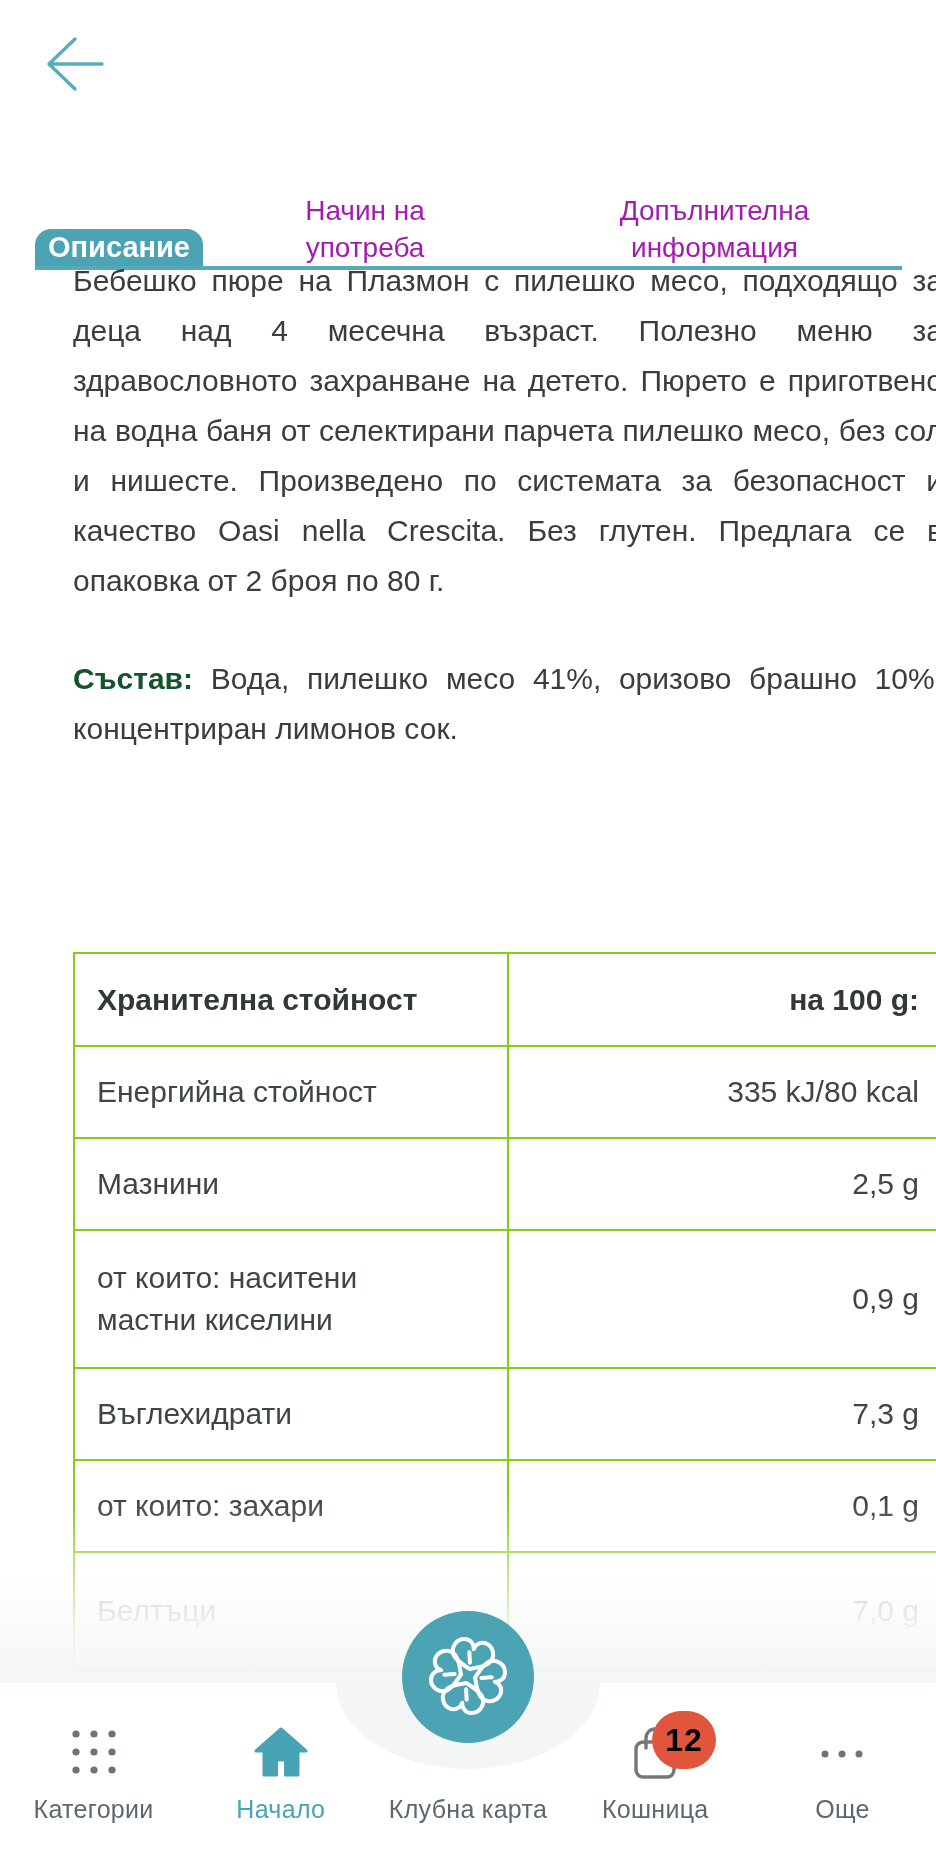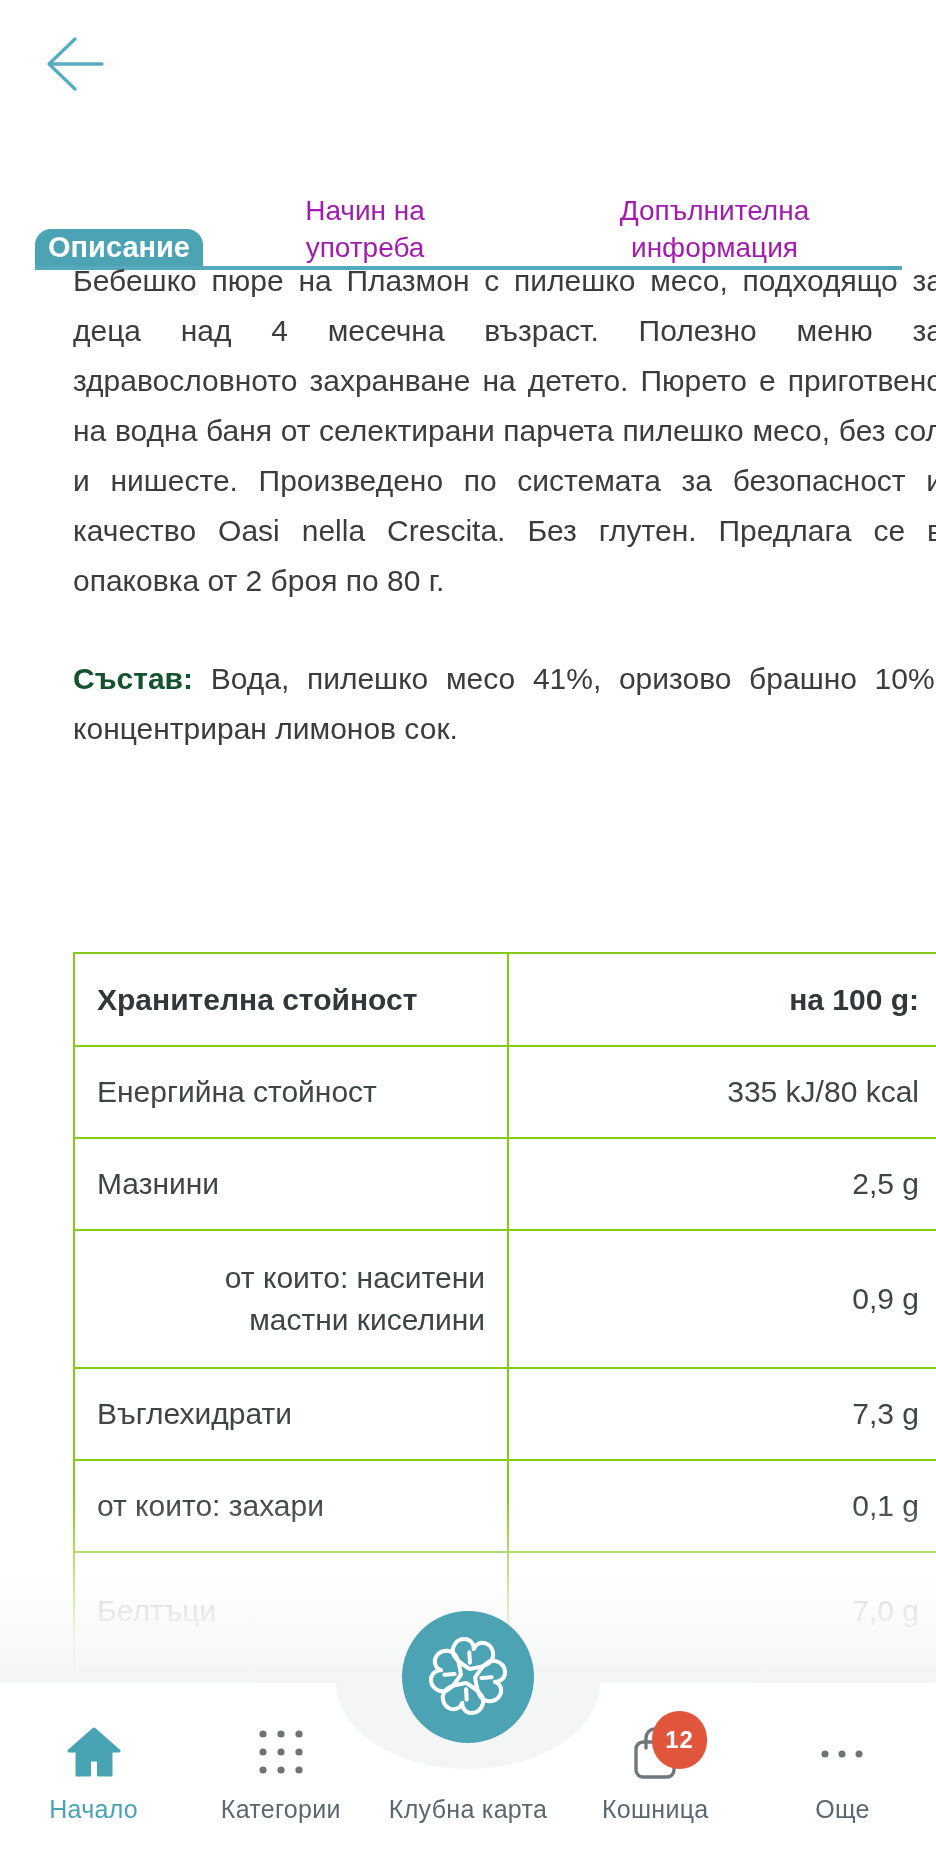--- a/index.html
+++ b/index.html
@@ -20,41 +20,41 @@
   .content{position:absolute;top:256px;left:33px;width:870px;color:#3C3C3C;margin-left:40px;}
   .desc{margin:0;font-size:30px;line-height:50px;text-align:justify;}
   .comp{margin:48px 0 0 0;font-size:30px;line-height:50px;text-align:justify;}
   .comp .lbl{font-weight:700;color:#14532d;}
   
   table.nutri{margin-top:198px;width:100%;border-collapse:collapse;font-size:30px;color:#3F4447;}
   table.nutri td{border:2px solid #84cc16;padding:0 22px;vertical-align:middle;background:transparent;}
   table.nutri td.val{text-align:right;white-space:nowrap;width:50%;}
   tr.hrow td{height:91px;font-weight:700;color:#32373A;}
   tr.r-std td{height:90px;}
-  tr.r-tall td{height:136px;text-align:right;}
+  tr.r-tall td{height:136px;}
   tr.r-last td{height:116px;}
   tr.faded td{color:#A9ACAE;}
   td .line{display:block;line-height:42px;}
   
   .fade{position:absolute;left:0;top:1500px;width:100%;height:183px;z-index:5;pointer-events:none;
     background:linear-gradient(180deg,rgba(255,255,255,0) 0%,rgba(255,255,255,0.5) 40%,rgba(248,249,249,0.9) 72%,#F4F5F5 100%);}
   
   .nav-bg{position:absolute;top:1683px;left:0;width:100%;height:175px;background:#ffffff;z-index:6;}
   .notch{position:absolute;top:1683px;left:336px;width:264px;height:86px;background:#F4F5F5;
     border-radius:0 0 132px 132px / 0 0 86px 86px;z-index:7;}
   .fab{position:absolute;top:1611px;left:402px;width:132px;height:132px;border-radius:50%;background:#4BA3B4;
     display:flex;align-items:center;justify-content:center;z-index:8;border:none;cursor:pointer;padding:0;}
   .bottom-nav{position:absolute;top:1683px;left:0;width:100%;height:175px;display:flex;z-index:9;}
   .nav-item{flex:1;display:flex;flex-direction:column;align-items:center;padding-top:44px;cursor:pointer;}
   .icon-slot{height:54px;display:flex;align-items:center;justify-content:center;position:relative;}
   .nav-label{margin-top:14px;font-size:25px;color:#5C6870;letter-spacing:0.3px;}
   .nav-item.active .nav-label{color:#48A3B4;}
   .bag-wrap{position:relative;display:flex;align-items:center;justify-content:center;}
-  .badge{position:absolute;top:-16px;left:20px;background:#E2553D;color:#ffffff;border-radius:30px;
-    font-size:24px;font-weight:700;padding:16px 13px;line-height:26px;letter-spacing:1px;}
+  .badge{position:absolute;top:-16px;left:20px;background:#E2553D;color:#000000;border-radius:30px;
+    font-size:32px;font-weight:700;padding:16px 13px;line-height:26px;letter-spacing:1px;}
 </style>
 </head>
 <body>
 
 <div class="screen">
 
   <button class="back-btn">
     <span>
       <svg width="62" height="58" viewBox="0 0 62 58">
         <path d="M58 29 H5 M5 29 L31 4 M5 29 L31 54" stroke="#57ADBF" stroke-width="3.4" fill="none" stroke-linecap="round" stroke-linejoin="round"></path>
@@ -133,50 +133,50 @@
           <line x1="-1" y1="-15" x2="-4" y2="-26"></line>
           <line transform="rotate(90)" x1="-1" y1="-15" x2="-4" y2="-26"></line>
           <line transform="rotate(180)" x1="-1" y1="-15" x2="-4" y2="-26"></line>
           <line transform="rotate(270)" x1="-1" y1="-15" x2="-4" y2="-26"></line>
         </g>
       </svg>
     </span>
   </button>
 
   <nav class="bottom-nav">
-    <div class="nav-item active">
-      <div class="icon-slot">
-        <span>
-          <svg width="54" height="50" viewBox="0 0 54 50">
-            <path d="M27 2 L52 24 L44 24 L44 48 L31.5 48 L31.5 33 L22.5 33 L22.5 48 L10 48 L10 24 L2 24 Z" fill="#48A3B4" stroke="#48A3B4" stroke-width="3" stroke-linejoin="round"></path>
-          </svg>
-        </span>
-      </div>
-      <span class="nav-label">Начало</span>
-    </div>
-
     <div class="nav-item">
       <div class="icon-slot">
         <span>
           <svg width="46" height="44" viewBox="0 0 46 44" fill="#6C747A">
             <circle cx="5" cy="4" r="3.6"></circle>
               <circle cx="23" cy="4" r="3.6"></circle>
               <circle cx="41" cy="4" r="3.6"></circle>
             <circle cx="5" cy="22" r="3.6"></circle>
               <circle cx="23" cy="22" r="3.6"></circle>
               <circle cx="41" cy="22" r="3.6"></circle>
             <circle cx="5" cy="40" r="3.6"></circle>
               <circle cx="23" cy="40" r="3.6"></circle>
               <circle cx="41" cy="40" r="3.6"></circle>
           </svg>
         </span>
       </div>
       <span class="nav-label">Категории</span>
     </div>
 
+    <div class="nav-item active">
+      <div class="icon-slot">
+        <span>
+          <svg width="54" height="50" viewBox="0 0 54 50">
+            <path d="M27 2 L52 24 L44 24 L44 48 L31.5 48 L31.5 33 L22.5 33 L22.5 48 L10 48 L10 24 L2 24 Z" fill="#48A3B4" stroke="#48A3B4" stroke-width="3" stroke-linejoin="round"></path>
+          </svg>
+        </span>
+      </div>
+      <span class="nav-label">Начало</span>
+    </div>
+
     <div class="nav-item">
       <div class="icon-slot"></div>
       <span class="nav-label">Клубна карта</span>
     </div>
 
     <div class="nav-item">
       <div class="icon-slot">
         <span class="bag-wrap">
           <svg width="46" height="54" viewBox="0 0 46 54">
             <rect x="4" y="15" width="38" height="35" rx="7" stroke="#70787D" stroke-width="3.4" fill="none"></rect>

